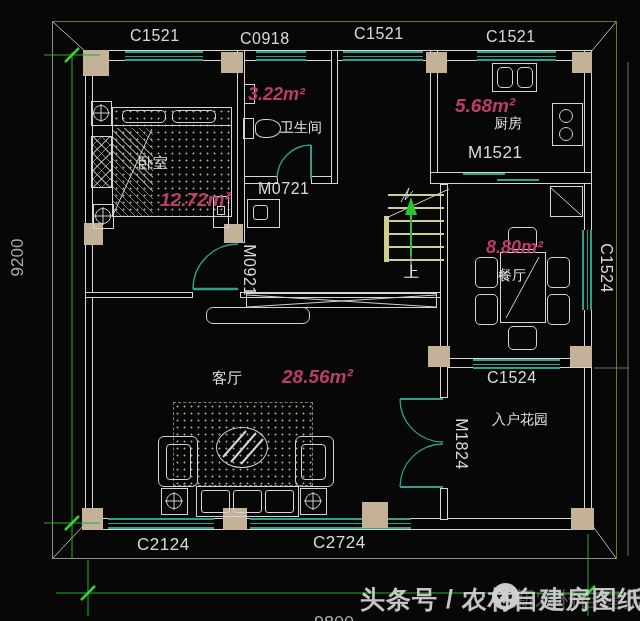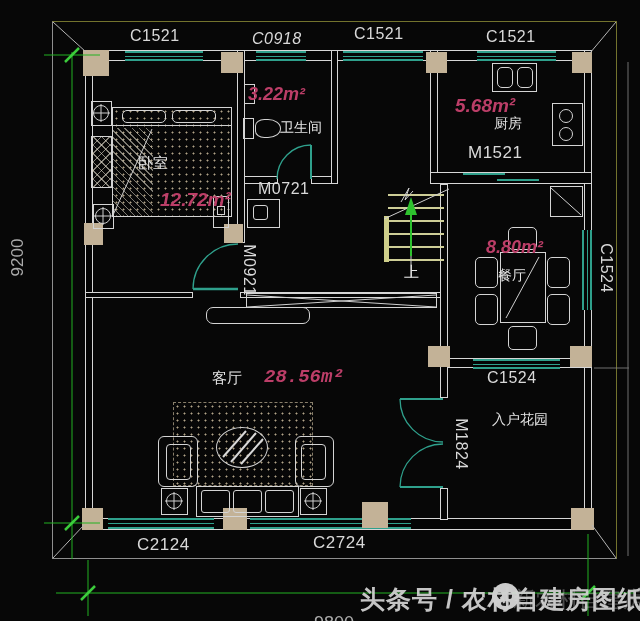--- a/index.html
+++ b/index.html
@@ -208,21 +208,21 @@
       <line x1="81" y1="600" x2="95" y2="586"></line>
         <line x1="581" y1="600" x2="595" y2="586"></line>
     </g>
     <g stroke="#8a8a8a" stroke-width="1" opacity="0.8">
       <line x1="628" y1="62" x2="628" y2="556"></line>
         <line x1="594" y1="368" x2="629" y2="368"></line>
     </g>
   </svg>
 
   <div class="abs code z6" style="left:130px;top:27px;">C1521</div>
-  <div class="abs code z6" style="left:252px;top:30px;font-style:italic;">C0918</div>
+  <div class="abs code z6" style="left:240px;top:30px;">C0918</div>
   <div class="abs code z6" style="left:354px;top:25px;">C1521</div>
   <div class="abs code z6" style="left:486px;top:28px;">C1521</div>
 
   <div class="abs area z6" style="left:248px;top:84px;font-size:18px;">3.22m²</div>
   <div class="abs cn z6" style="left:280px;top:119px;">卫生间</div>
   <div class="abs code z6" style="left:258px;top:180px;">M0721</div>
 
   <div class="abs cn z6" style="left:138px;top:154px;font-size:15px;">卧室</div>
   <div class="abs area z6" style="left:160px;top:189px;">12.72m²</div>
   <div class="abs code vtext z6" style="left:220px;top:262px;">M0921</div>
@@ -233,21 +233,21 @@
 
   <div class="abs area z6" style="left:486px;top:237px;font-size:18px;">8.80m²</div>
   <div class="abs cn z6" style="left:498px;top:267px;">餐厅</div>
   <div class="abs code vtext z6" style="left:577px;top:260px;">C1524</div>
   <div class="abs code z6" style="left:487px;top:369px;">C1524</div>
 
   <div class="abs cn z6" style="left:492px;top:411px;">入户花园</div>
   <div class="abs code vtext z6" style="left:432px;top:436px;">M1824</div>
 
   <div class="abs cn z6" style="left:212px;top:369px;font-size:15px;">客厅</div>
-  <div class="abs area z6" style="left:264px;top:366px;font-family:Liberation Mono, monospace;">28.56m²</div>
+  <div class="abs area z6" style="left:282px;top:366px;">28.56m²</div>
 
   <div class="abs code z6" style="left:137px;top:535px;font-size:17px;">C2124</div>
   <div class="abs code z6" style="left:313px;top:533px;font-size:17px;">C2724</div>
 
   <div class="abs cn z6" style="left:404px;top:263px;font-size:15px;">上</div>
 
   <div class="abs dim z6" style="left:-14px;top:249px;width:60px;height:17px;text-align:center;transform:rotate(-90deg);">9200</div>
   <div class="abs dim z6" style="left:314px;top:589px;font-size:18px;margin-top:24px;">9800</div>
 
   <div class="abs z9" style="left:513px;top:585px;font-size:22px;color:#bdbdbd;opacity:.38;white-space:nowrap;">新农村自建房</div>

